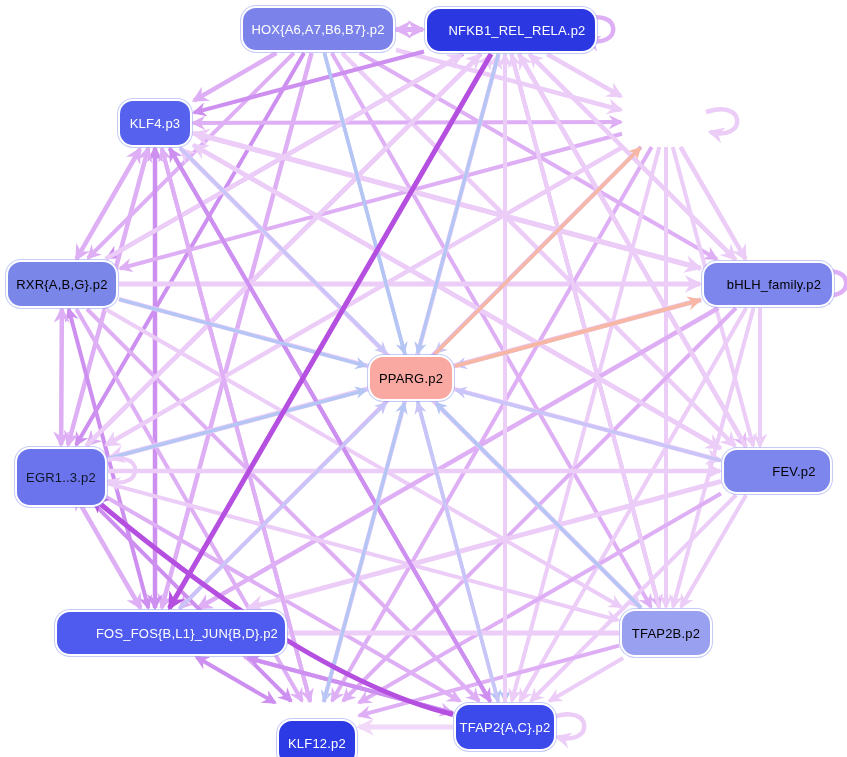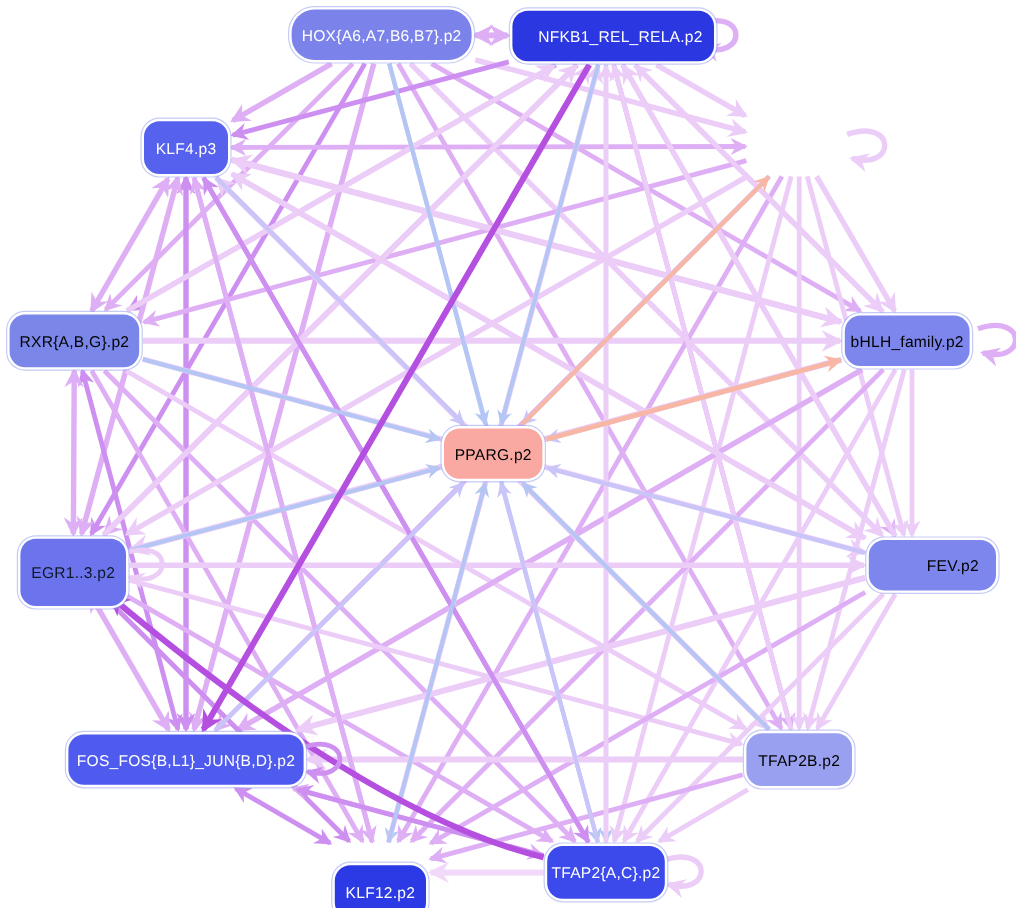--- a/index.html
+++ b/index.html
@@ -144,45 +144,45 @@
       <path d="M 434.90625 354 L 640.1015625 148" fill="none" stroke="#f8b7a4" stroke-width="3.5" marker-end="url(#arr-salmon)"></path>
       <path d="M 491.0696517412935 54 L 169.51077943615257 608" fill="none" stroke="#b44fe0" stroke-width="5" marker-end="url(#arr-darkMagenta)"></path>
       <path d="M 453 714.4666666666667 Q 310 680 91.97607655502392 497" fill="none" stroke="#b44fe0" stroke-width="5" marker-end="url(#arr-darkMagenta)"></path>
       <path d="M 582 20 C 623 6, 623 50, 586 40" fill="none" stroke="#deaff4" stroke-width="4.5" marker-end="url(#arr-plum)"></path>
       <path d="M 706 112 C 747 98, 747 142, 710 132" fill="none" stroke="#eccdf8" stroke-width="4.5" marker-end="url(#arr-lightPlum)"></path>
       <path d="M 815 274 C 856 260, 856 304, 819 294" fill="none" stroke="#deaff4" stroke-width="4.5" marker-end="url(#arr-plum)"></path>
       <path d="M 104 461 C 145 447, 145 491, 108 481" fill="none" stroke="#eccdf8" stroke-width="4" marker-end="url(#arr-lightPlum)"></path>
       <path d="M 252 623 C 293 609, 293 653, 256 643" fill="none" stroke="#cd8ff0" stroke-width="4" marker-end="url(#arr-medPurple)"></path>
       <path d="M 553 717 C 594 703, 594 747, 557 737" fill="none" stroke="#eccdf8" stroke-width="4.5" marker-end="url(#arr-lightPlum)"></path>
     </svg>
-<div class="node" style="left: 243px; top: 8px; width: 150px; height: 42px; background: rgb(123, 131, 234); color: rgb(255, 255, 255); border-radius: 19px;">
+<div class="node" style="left: 243px; top: 8px; width: 150px; height: 42px; background: rgb(123, 131, 234); color: rgb(255, 255, 255);">
       <span class="lbl">HOX{A6,A7,B6,B7}.p2</span>
     </div>
     <div class="node" style="left: 427px; top: 9px; width: 156px; height: 42px; background: rgb(43, 55, 224); color: rgb(255, 255, 255); padding-left: 12px;">
       <span class="lbl">NFKB1_REL_RELA.p2</span>
     </div>
     <div class="node" style="left: 120px; top: 101px; width: 70px; height: 44px; background: rgb(86, 97, 238); color: rgb(255, 255, 255);">
       <span class="lbl">KLF4.p3</span>
     </div>
     <div class="node" style="left: 8px; top: 262px; width: 108px; height: 44px; background: rgb(123, 134, 233); color: rgb(0, 0, 0);">
       <span class="lbl">RXR{A,B,G}.p2</span>
     </div>
-    <div class="node" style="left: 704px; top: 263px; width: 104px; height: 42px; background: rgb(125, 134, 236); color: rgb(0, 0, 0);">
+    <div class="node" style="left: 704px; top: 263px; width: 116px; height: 42px; background: rgb(125, 134, 236); color: rgb(0, 0, 0); padding-left: 12px;">
       <span class="lbl">bHLH_family.p2</span>
     </div>
     <div class="node" style="left: 370px; top: 357px; width: 82px; height: 42px; background: rgb(249, 168, 162); color: rgb(0, 0, 0);">
       <span class="lbl">PPARG.p2</span>
     </div>
     <div class="node" style="left: 17px; top: 449px; width: 88px; height: 56px; background: rgb(107, 116, 236); color: #0f172a;">
       <span class="lbl">EGR1..3.p2</span>
     </div>
     <div class="node" style="left: 724px; top: 450px; width: 72px; height: 42px; background: rgb(125, 134, 236); color: rgb(0, 0, 0); padding-left: 34px;">
       <span class="lbl">FEV.p2</span>
     </div>
-    <div class="node" style="left: 57px; top: 612px; width: 196px; height: 42px; background: rgb(79, 91, 238); color: rgb(255, 255, 255);">
+    <div class="node" style="left: 57px; top: 612px; width: 196px; height: 42px; background: rgb(79, 91, 238); color: rgb(255, 255, 255); padding-left: 32px;">
       <span class="lbl">FOS_FOS{B,L1}_JUN{B,D}.p2</span>
     </div>
     <div class="node" style="left: 622px; top: 611px; width: 88px; height: 44px; background: rgb(154, 160, 240); color: rgb(0, 0, 0);">
       <span class="lbl">TFAP2B.p2</span>
     </div>
     <div class="node" style="left: 279px; top: 705px; width: 76px; height: 44px; background: rgb(43, 58, 229); color: rgb(255, 255, 255); margin-top: 16px;">
       <span class="lbl">KLF12.p2</span>
     </div>
     <div class="node" style="left: 456px; top: 705px; width: 98px; height: 44px; background: rgb(60, 74, 236); color: rgb(255, 255, 255);">
       <span class="lbl">TFAP2{A,C}.p2</span>

